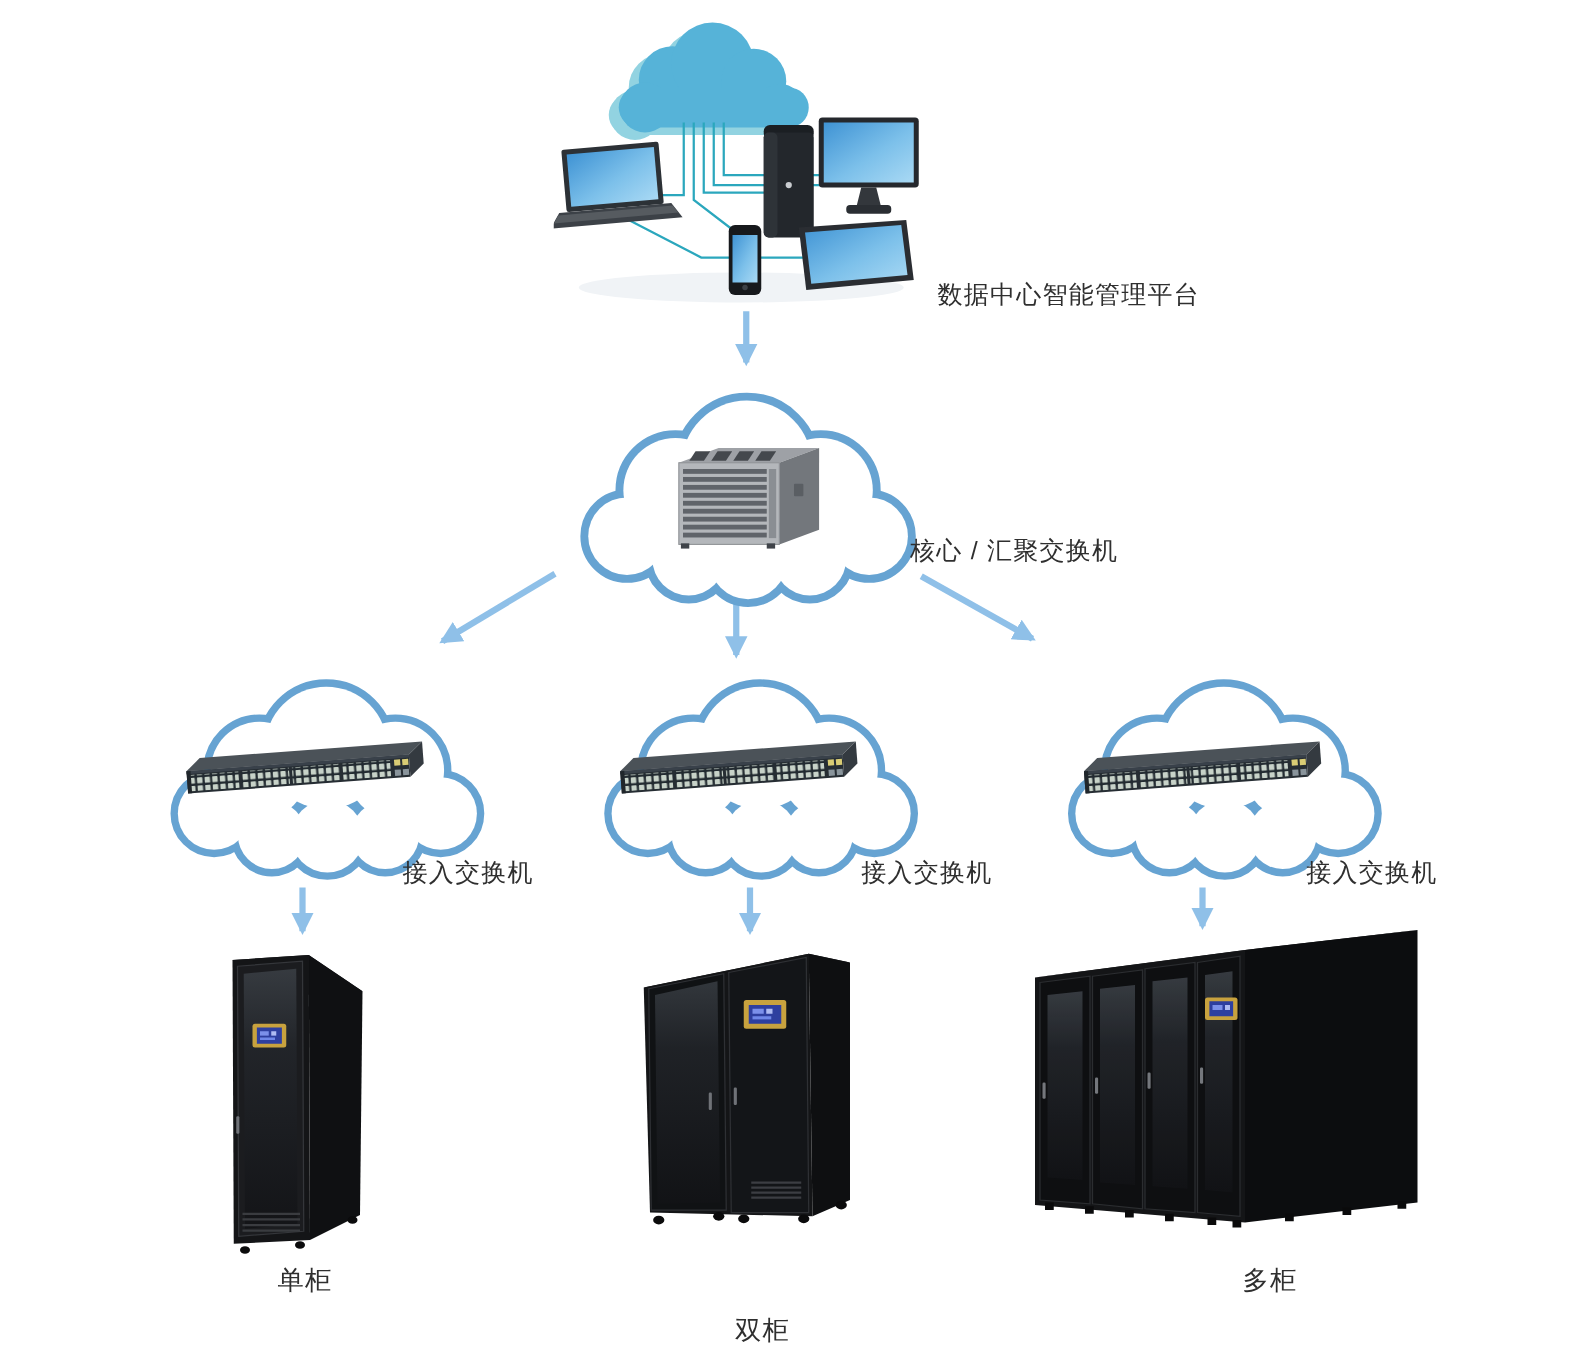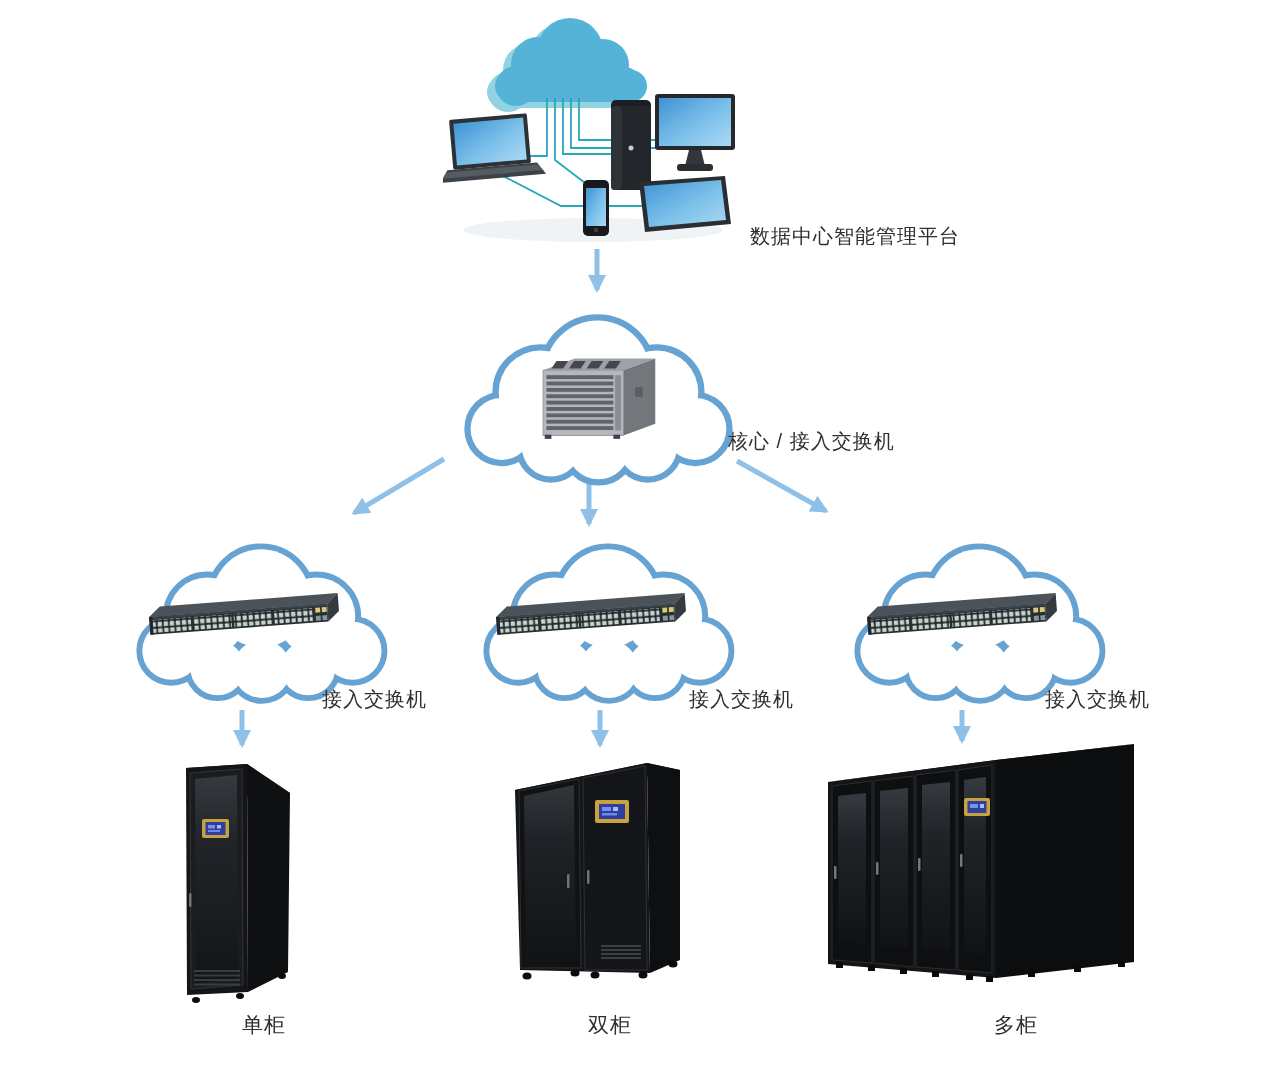--- a/index.html
+++ b/index.html
@@ -178,21 +178,21 @@
         <rect x="16" y="66.4" width="80" height="4.6"></rect>
           <rect x="16" y="74" width="80" height="4.6"></rect>
         <rect x="16" y="81.6" width="80" height="4.6"></rect>
           <rect x="16" y="89.2" width="80" height="4.6"></rect>
         <rect x="16" y="96.8" width="80" height="4.6"></rect>
       </g>
       <rect x="14" y="107" width="8" height="5" fill="#3f4349"></rect>
       <rect x="96" y="107" width="8" height="5" fill="#3f4349"></rect>
     </svg>
   </div>
-  <div class="label" style="left:728px;top:429px">核心 / 接入交换机</div>
+  <div class="label" style="left:728px;top:429px">核心 / 汇聚交换机</div>
 
   <div class="cloud-box" style="left:122px;top:533px;width:278px;height:174px">
     <svg class="cloud" viewBox="0 0 290 192">
         <use href="#cloud-shape"></use>
       </svg>
     <svg class="abs" style="left:22px;top:56px" width="196" height="60" viewBox="0 0 240 74">
         <use href="#access-switch-shape"></use>
       </svg>
   </div>
   <div class="label" style="left:322px;top:687px">接入交换机</div>
@@ -231,21 +231,21 @@
       <rect x="38" y="77" width="12" height="2" fill="#6f87e8"></rect>
     </g>
     <rect x="19" y="140" width="2.5" height="14" rx="1" fill="#707379"></rect>
     <path d="M24,218 h46 M24,222.5 h46 M24,227 h46 M24,231.5 h46" stroke="#3a3c40" stroke-width="1.8"></path>
     <g fill="#0b0b0c">
       <ellipse cx="26" cy="247" rx="4" ry="3"></ellipse>
         <ellipse cx="70" cy="243" rx="4" ry="3"></ellipse>
         <ellipse cx="112" cy="223" rx="4" ry="3"></ellipse>
     </g>
   </svg>
-  <div class="label cab-label" style="left:264px;top:1012px">单柜</div>
+  <div class="label cab-label" style="left:244px;top:1012px">单柜</div>
 
   <svg class="abs" style="left:503px;top:758px" width="184" height="248" viewBox="0 0 184 248">
     <polygon points="12,32 144,5 177,12 45,39" fill="#1d1e21"></polygon>
     <polygon points="144,5 177,12 177,202 147,215" fill="#0e0f11"></polygon>
     <polygon points="12,32 144,5 147,215 17,212" fill="var(--cabinet-body,#141517)"></polygon>
     <polygon points="16,33 76,21 78,210 18,210" fill="#101214" stroke="#2e3034" stroke-width="1"></polygon>
     <polygon points="21,38 71,27 73,204 23,205" fill="url(#meshGrad)" opacity="0.8"></polygon>
     <polygon points="80,20 142,8 144,212 82,212" fill="#131518" stroke="#2e3034" stroke-width="1"></polygon>
     <g>
       <rect x="92" y="42" width="34" height="23" rx="2" fill="var(--display-frame-gold,#c8a23e)"></rect>
@@ -258,21 +258,21 @@
     <rect x="84" y="112" width="2.5" height="14" rx="1" fill="#6f7277"></rect>
     <path d="M98,188 h40 M98,192 h40 M98,196 h40 M98,200 h40" stroke="#3c3e43" stroke-width="1.8"></path>
     <g fill="#0b0b0c">
       <ellipse cx="24" cy="218" rx="4.5" ry="3.5"></ellipse>
         <ellipse cx="72" cy="215" rx="4.5" ry="3.5"></ellipse>
       <ellipse cx="92" cy="217" rx="4.5" ry="3.5"></ellipse>
         <ellipse cx="140" cy="217" rx="4.5" ry="3.5"></ellipse>
       <ellipse cx="170" cy="206" rx="4.5" ry="3.5"></ellipse>
     </g>
   </svg>
-  <div class="label cab-label" style="left:610px;top:1012px">双柜</div>
+  <div class="label cab-label" style="left:610px;top:1052px">双柜</div>
 
   <svg class="abs" style="left:818px;top:740px" width="324" height="266" viewBox="0 0 324 266">
     <polygon points="10,42 178,20 316,4 148,26" fill="#202124"></polygon>
     <polygon points="178,20 316,4 316,222 178,238" fill="#0c0d0f"></polygon>
     <polygon points="10,42 178,20 178,238 10,224" fill="var(--cabinet-body,#141517)"></polygon>
     <g stroke="#2b2d30" stroke-width="1">
       <polygon points="14,46 54,41 54,223 14,220" fill="#0e0f11"></polygon>
       <polygon points="56,41 96,36 96,227 56,223" fill="#0e0f11"></polygon>
       <polygon points="98,35 138,30 138,230 98,227" fill="#0e0f11"></polygon>
       <polygon points="140,30 174,25 174,233 140,230" fill="#0e0f11"></polygon>

